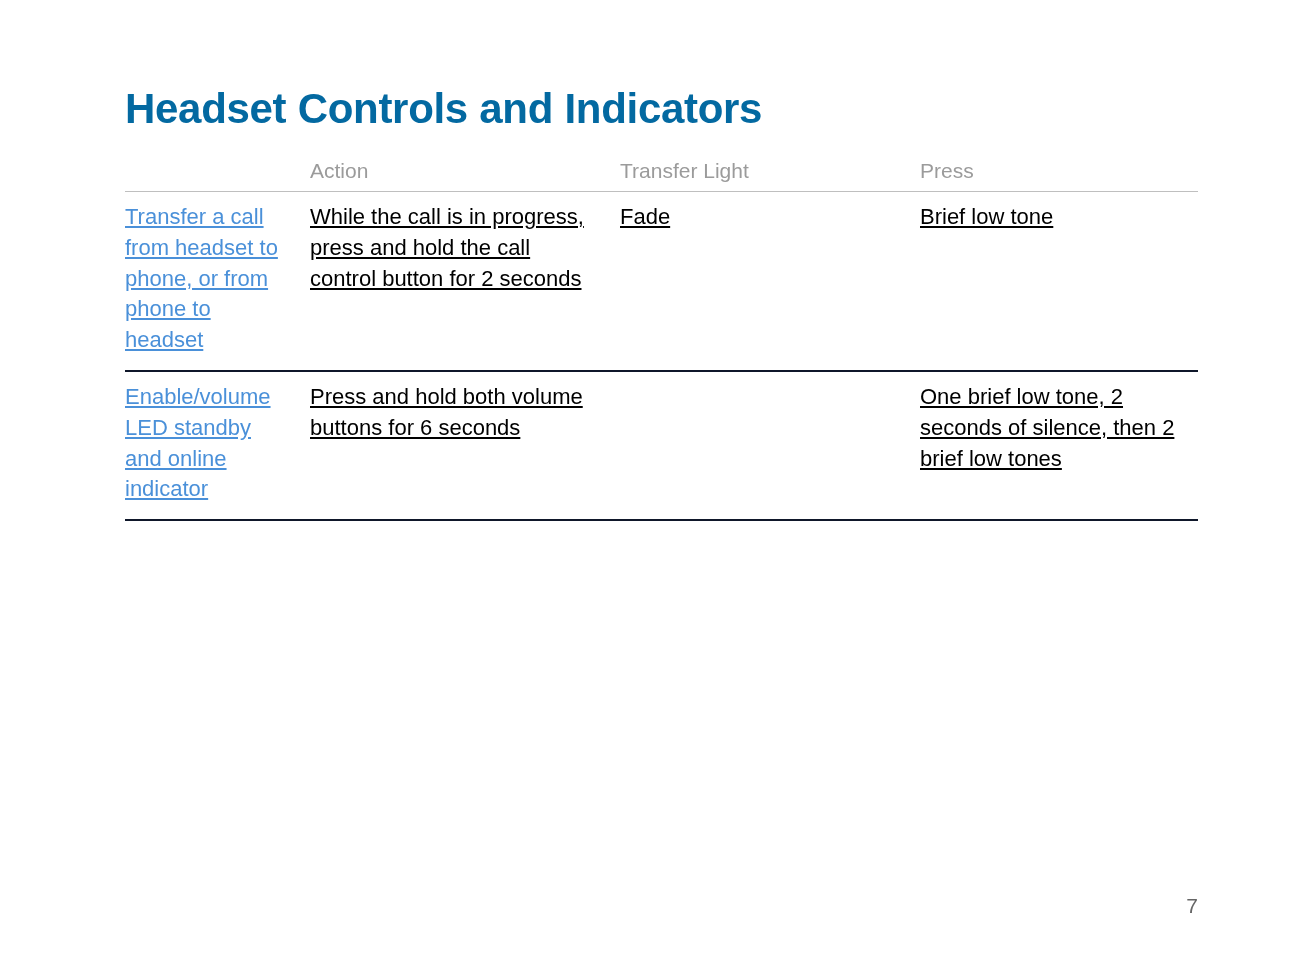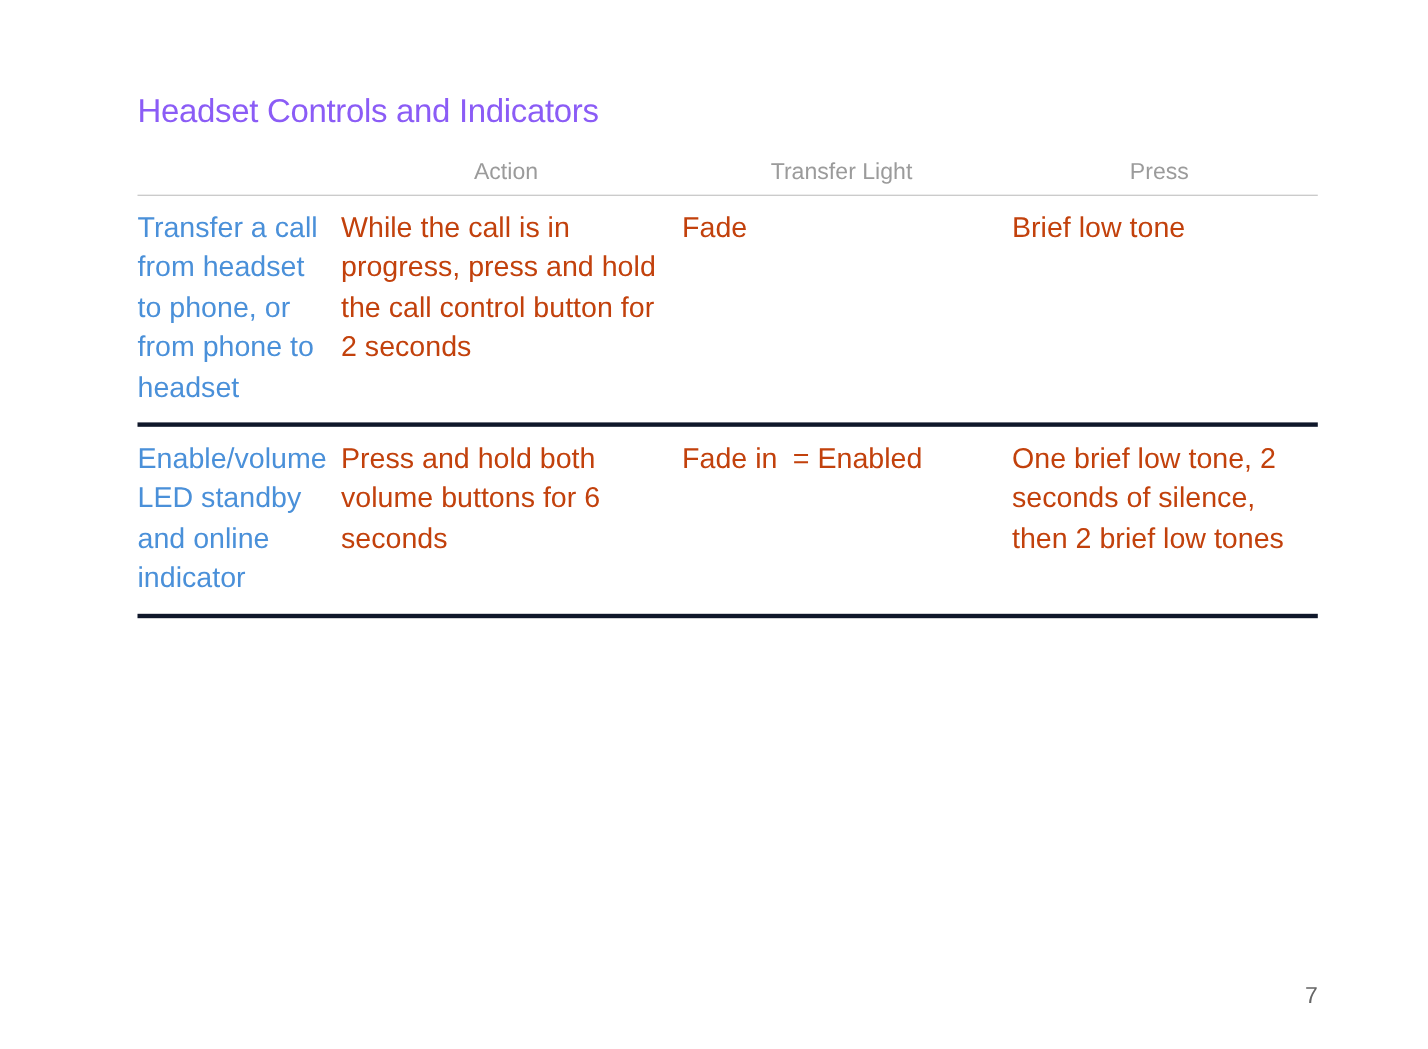--- a/index.html
+++ b/index.html
@@ -15,70 +15,71 @@
       height: 954px;
       position: relative;
       font-weight: 300;
     }
     
     .page {
       padding: 85px 100px 40px 125px;
     }
     
     .title {
-      font-size: 30px;
-      font-weight: 400;
-      color: #8b5cf6;
+      font-size: 42px;
+      font-weight: 700;
+      color: #0369a1;
       margin-bottom: 18px;
       letter-spacing: -0.3px;
     }
     
     table {
       width: 100%;
       border-collapse: collapse;
       table-layout: fixed;
     }
     
     th {
-      text-align: center;
+      text-align: left;
       font-size: 21px;
       font-weight: 400;
       color: #9b9b9b;
       padding: 8px 10px 8px 0;
       border-bottom: 1px solid #bfbfbf;
     }
     
     th:first-child {
       width: 185px;
     }
     
     th:nth-child(2) {
       width: 310px;
     }
     
     th:nth-child(3) {
       width: 300px;
     }
     
     td {
-      font-size: 26px;
+      font-size: 22px;
       font-weight: 300;
       padding: 10px 20px 14px 0;
-      border-bottom: 4px solid #0f172a;
+      border-bottom: 2px solid #0f172a;
       line-height: 1.4;
       vertical-align: top;
+      text-decoration: underline;
     }
     
     td.row-label {
       color: #4a90d9;
       font-weight: 400;
     }
     
     td.cell {
-      color: #c2410c;
+      color: #000000;
     }
     
     .ind-table {
       display: table;
       border-collapse: collapse;
     }
     .ind-row { display: table-row; }
     .ind-left, .ind-right { display: table-cell; white-space: nowrap; }
     .ind-right { padding-left: 14px; }
 
@@ -111,24 +112,20 @@
         <td class="row-label">Transfer a call from headset to phone, or from phone to headset</td>
         <td class="cell">While the call is in progress, press and hold the call control button for 2 seconds</td>
         <td class="cell">Fade</td>
         <td class="cell">Brief low tone</td>
       </tr>
       <tr>
         <td class="row-label">Enable/volume LED standby and online indicator</td>
         <td class="cell">Press and hold both volume buttons for 6 seconds</td>
         <td class="cell">
           <div class="ind-table">
-            <div class="ind-row">
-              <span class="ind-left">Fade in</span>
-              <span class="ind-right">=  Enabled</span>
-            </div>
           </div>
         </td>
         <td class="cell">One brief low tone, 2 seconds of silence, then 2 brief low tones</td>
       </tr>
     </tbody>
   </table>
 </div>
 
 <div class="page-number">7</div>
 

